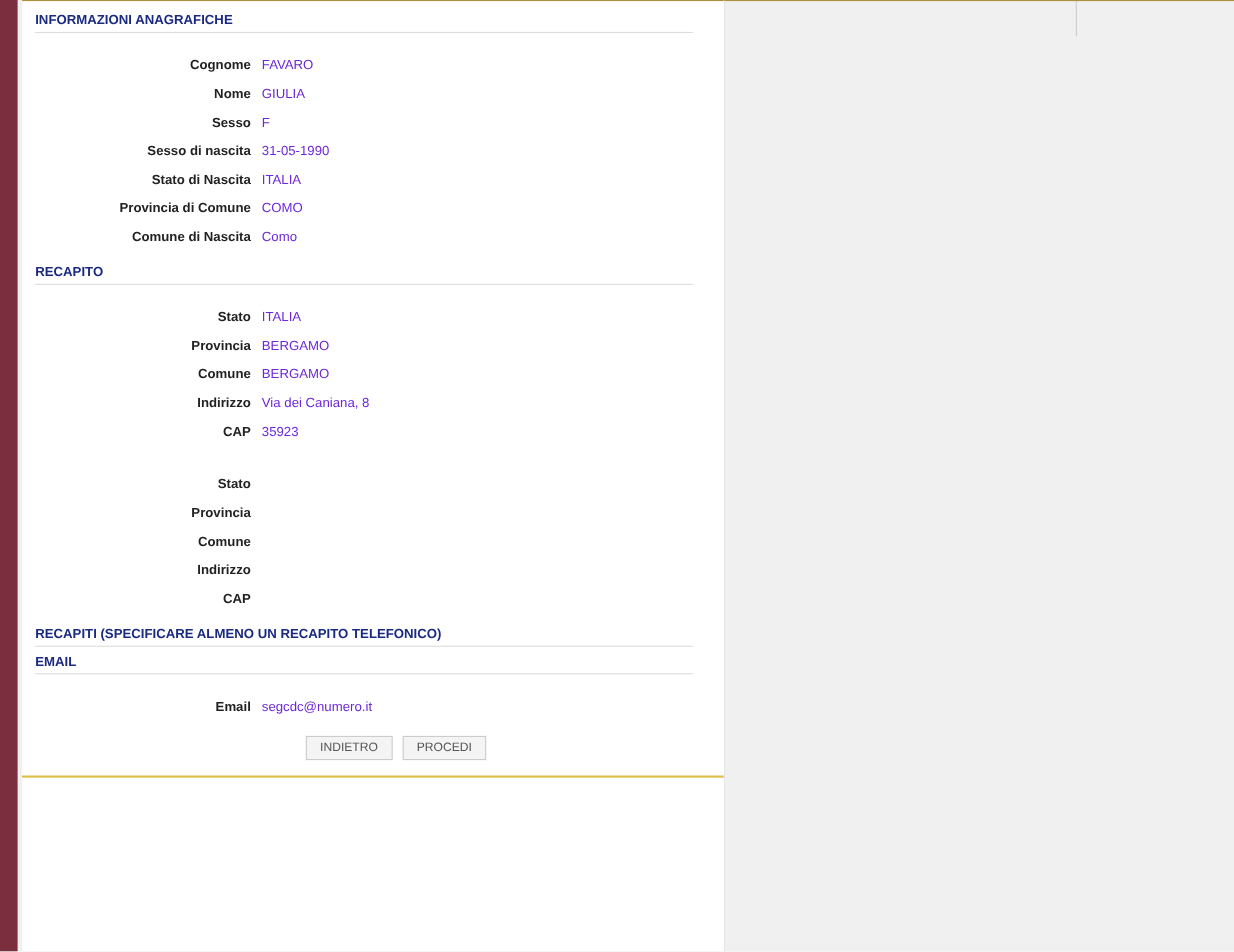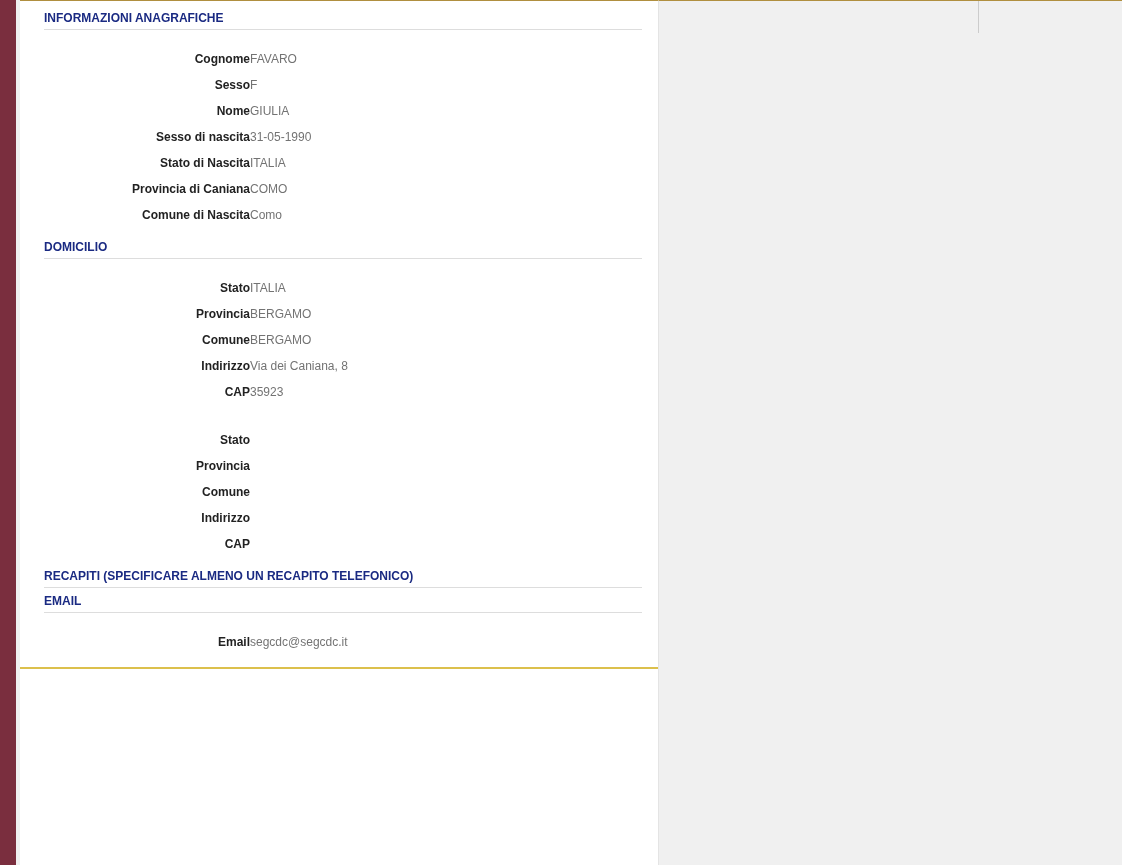--- a/index.html
+++ b/index.html
@@ -27,21 +27,20 @@
       width: 638px;
       background: #fff;
       border-top: 1px solid #b08f3f;
       padding: 4px 0 10px 0;
       margin-left: 4px;
       position: relative;
     }
     .content {
       padding: 0 0 0 12px;
       width: 618px;
-      margin-left: 12px;
     }
     .section-header {
       color: #1a2a82;
       font-weight: bold;
       font-size: 12px;
       padding: 6px 0 4px 0;
       border-bottom: 1px solid #ddd;
       margin-right: 8px;
     }
     .rows {
@@ -50,25 +49,25 @@
     .row {
       display: flex;
       align-items: baseline;
       padding: 6px 0;
     }
     .label {
       width: 206px;
       text-align: right;
       font-weight: bold;
       color: #222;
-      padding-right: 0;
+      padding-right: 10px;
       font-size: 12px;
     }
     .value {
-      color: #737373;
+      color: #6d28d9;
       font-size: 12px;
     }
     .button-row {
       padding: 8px 0 8px 246px;
     }
     button.action {
       font-family: Arial, sans-serif;
       font-size: 11px;
       color: #555;
       background: #f4f4f4;
@@ -107,46 +106,46 @@
   <div class="main-panel">
     <div class="content">
 
       <div class="section-header">INFORMAZIONI ANAGRAFICHE</div>
       <div class="rows">
         <div class="row">
           <div class="label">Cognome</div>
           <div class="value">FAVARO</div>
         </div>
         <div class="row">
+          <div class="label">Nome</div>
+          <div class="value">GIULIA</div>
+        </div>
+        <div class="row">
           <div class="label">Sesso</div>
           <div class="value">F</div>
         </div>
         <div class="row">
-          <div class="label">Nome</div>
-          <div class="value">GIULIA</div>
-        </div>
-        <div class="row">
           <div class="label">Sesso di nascita</div>
           <div class="value">31-05-1990</div>
         </div>
         <div class="row">
           <div class="label">Stato di Nascita</div>
           <div class="value">ITALIA</div>
         </div>
         <div class="row">
-          <div class="label">Provincia di Caniana</div>
+          <div class="label">Provincia di Comune</div>
           <div class="value">COMO</div>
         </div>
         <div class="row">
           <div class="label">Comune di Nascita</div>
           <div class="value">Como</div>
         </div>
       </div>
 
-      <div class="section-header">DOMICILIO</div>
+      <div class="section-header">RECAPITO</div>
       <div class="rows">
         <div class="row">
           <div class="label">Stato</div>
           <div class="value">ITALIA</div>
         </div>
         <div class="row">
           <div class="label">Provincia</div>
           <div class="value">BERGAMO</div>
         </div>
         <div class="row">
@@ -185,24 +184,28 @@
           <div class="value"></div>
         </div>
       </div>
 
       <div class="section-header">RECAPITI (SPECIFICARE ALMENO UN RECAPITO TELEFONICO)</div>
 
       <div class="section-header">EMAIL</div>
       <div class="rows">
         <div class="row">
           <div class="label">Email</div>
-          <div class="value">segcdc@segcdc.it</div>
-        </div>
-      </div>
-
+          <div class="value">segcdc@numero.it</div>
+        </div>
+      </div>
+
+      <div class="button-row">
+        <button class="action">INDIETRO</button>
+        <button class="action">PROCEDI</button>
+      </div>
 
     </div>
     <div class="bottom-line"></div>
   </div>
 
   <div class="right-pane"></div>
   <div class="right-divider"></div>
 </div>
 
 </body></html>

